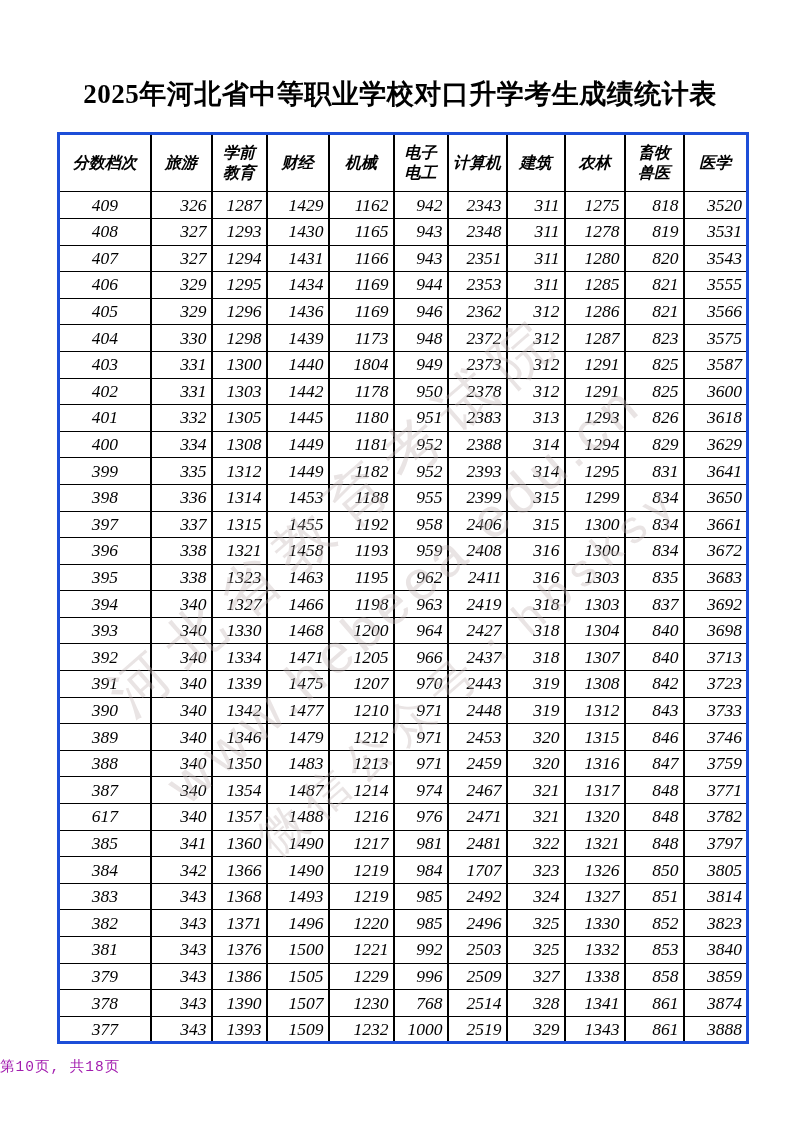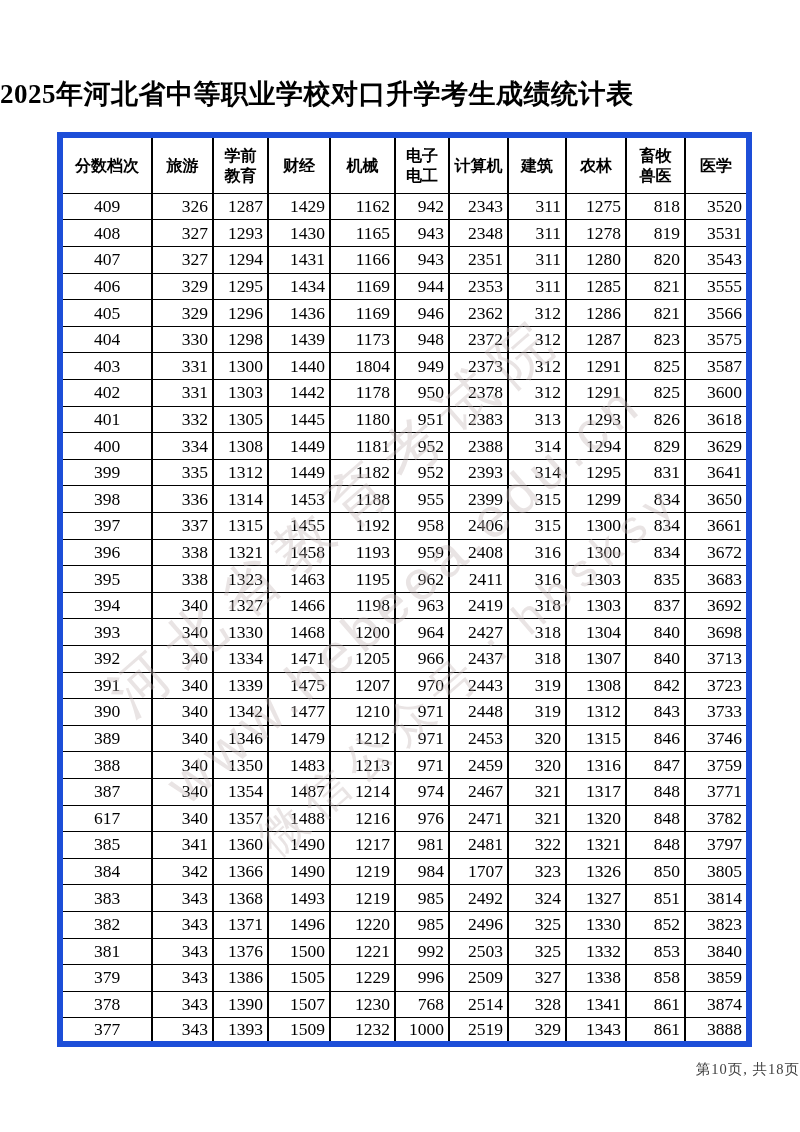--- a/index.html
+++ b/index.html
@@ -11,35 +11,36 @@
     width: 800px;
     height: 1132px;
     position: relative;
     overflow: hidden;
     font-family: "Liberation Serif", "DejaVu Serif", serif;
     color: #000;
   }
   .doc-title {
     padding-top: 78px;
     margin: 0 0 22px 0;
-    text-align: left;
+    text-align: center;
     font-family: "Liberation Serif", "DejaVu Serif", serif;
     font-weight: bold;
     font-size: 27px;
     line-height: 1.2;
     letter-spacing: 0.5px;
     color: #000;
   }
   .score-table {
     border-collapse: collapse;
     table-layout: fixed;
     margin-left: 57px;
     width: 689px;
     background: transparent;
-    border: 6px solid #1d4ed8;
+    border: 3px solid #1d4ed8;
+    font-style: italic;
   }
   .score-table th, .score-table td {
     border: 2px solid #000;
     border-top-width: 1.5px;
     border-bottom-width: 1.5px;
     padding: 0;
     overflow: hidden;
   }
   .score-table thead tr { height: 58px; }
   .score-table thead th {
@@ -58,24 +59,24 @@
     vertical-align: middle;
     text-align: right;
     padding-right: 4px;
   }
   .score-table tbody td.first-col {
     text-align: center;
     padding-right: 0;
   }
   .page-footer {
     margin-top: 13px;
-    text-align: right;
-    font-family: Liberation Serif, serif;
+    text-align: left;
+    font-family: Liberation Mono, monospace;
     font-size: 14.5px;
-    color: #404040;
+    color: #a21caf;
     letter-spacing: 1px;
   }
   .watermark-layer {
     position: absolute;
     inset: 0;
     pointer-events: none;
     overflow: hidden;
     z-index: 5;
   }
   .watermark-block {

